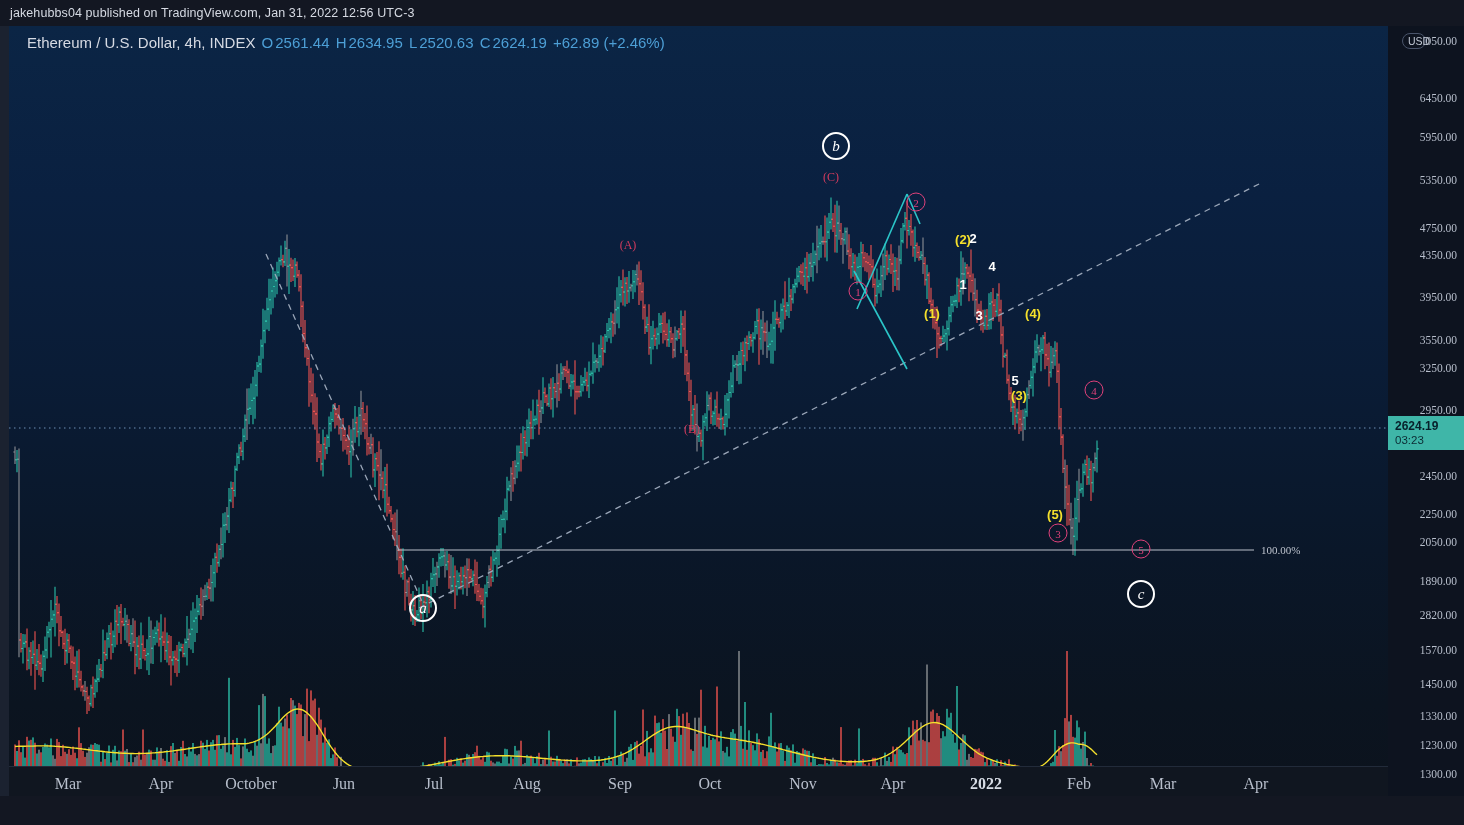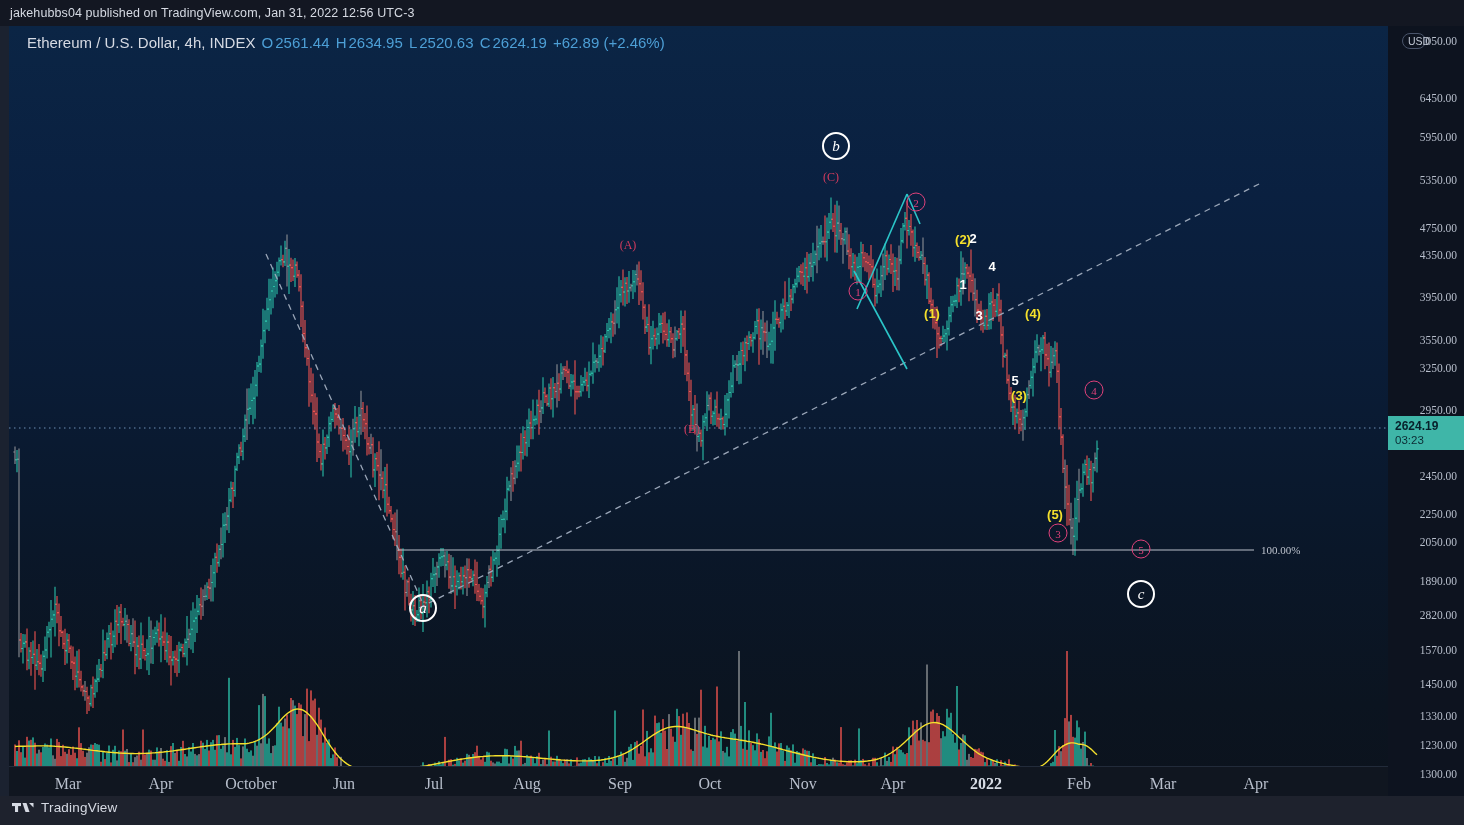--- a/index.html
+++ b/index.html
@@ -1262,24 +1262,13 @@
           <div class="ttick" style="left: 794px;">Nov</div>
           <div class="ttick" style="left: 884px;">Apr</div>
           <div class="ttick cur" style="left: 977px;">2022</div>
           <div class="ttick" style="left: 1070px;">Feb</div>
           <div class="ttick" style="left: 1154px;">Mar</div>
           <div class="ttick" style="left: 1247px;">Apr</div>
         </div>
     </div>
   </div>
 
-  <div class="brand">
-    <div class="brandinner">
-      <svg class="tvlogo" width="22" height="14" viewBox="0 0 22 14">
-        <rect x="0" y="2" width="9" height="3.1" fill="#d6dae3"></rect>
-        <rect x="3" y="2" width="3.1" height="9" fill="#d6dae3"></rect>
-        <polygon points="10.5,2 14.5,2 17.5,11 13.5,11" fill="#d6dae3"></polygon>
-        <polygon points="17,2 21.5,2 21.5,6.5" fill="#d6dae3"></polygon>
-      </svg>
-      <span class="brandtxt">TradingView</span>
-    </div>
-  </div>
 </div>
 
 </body></html>

